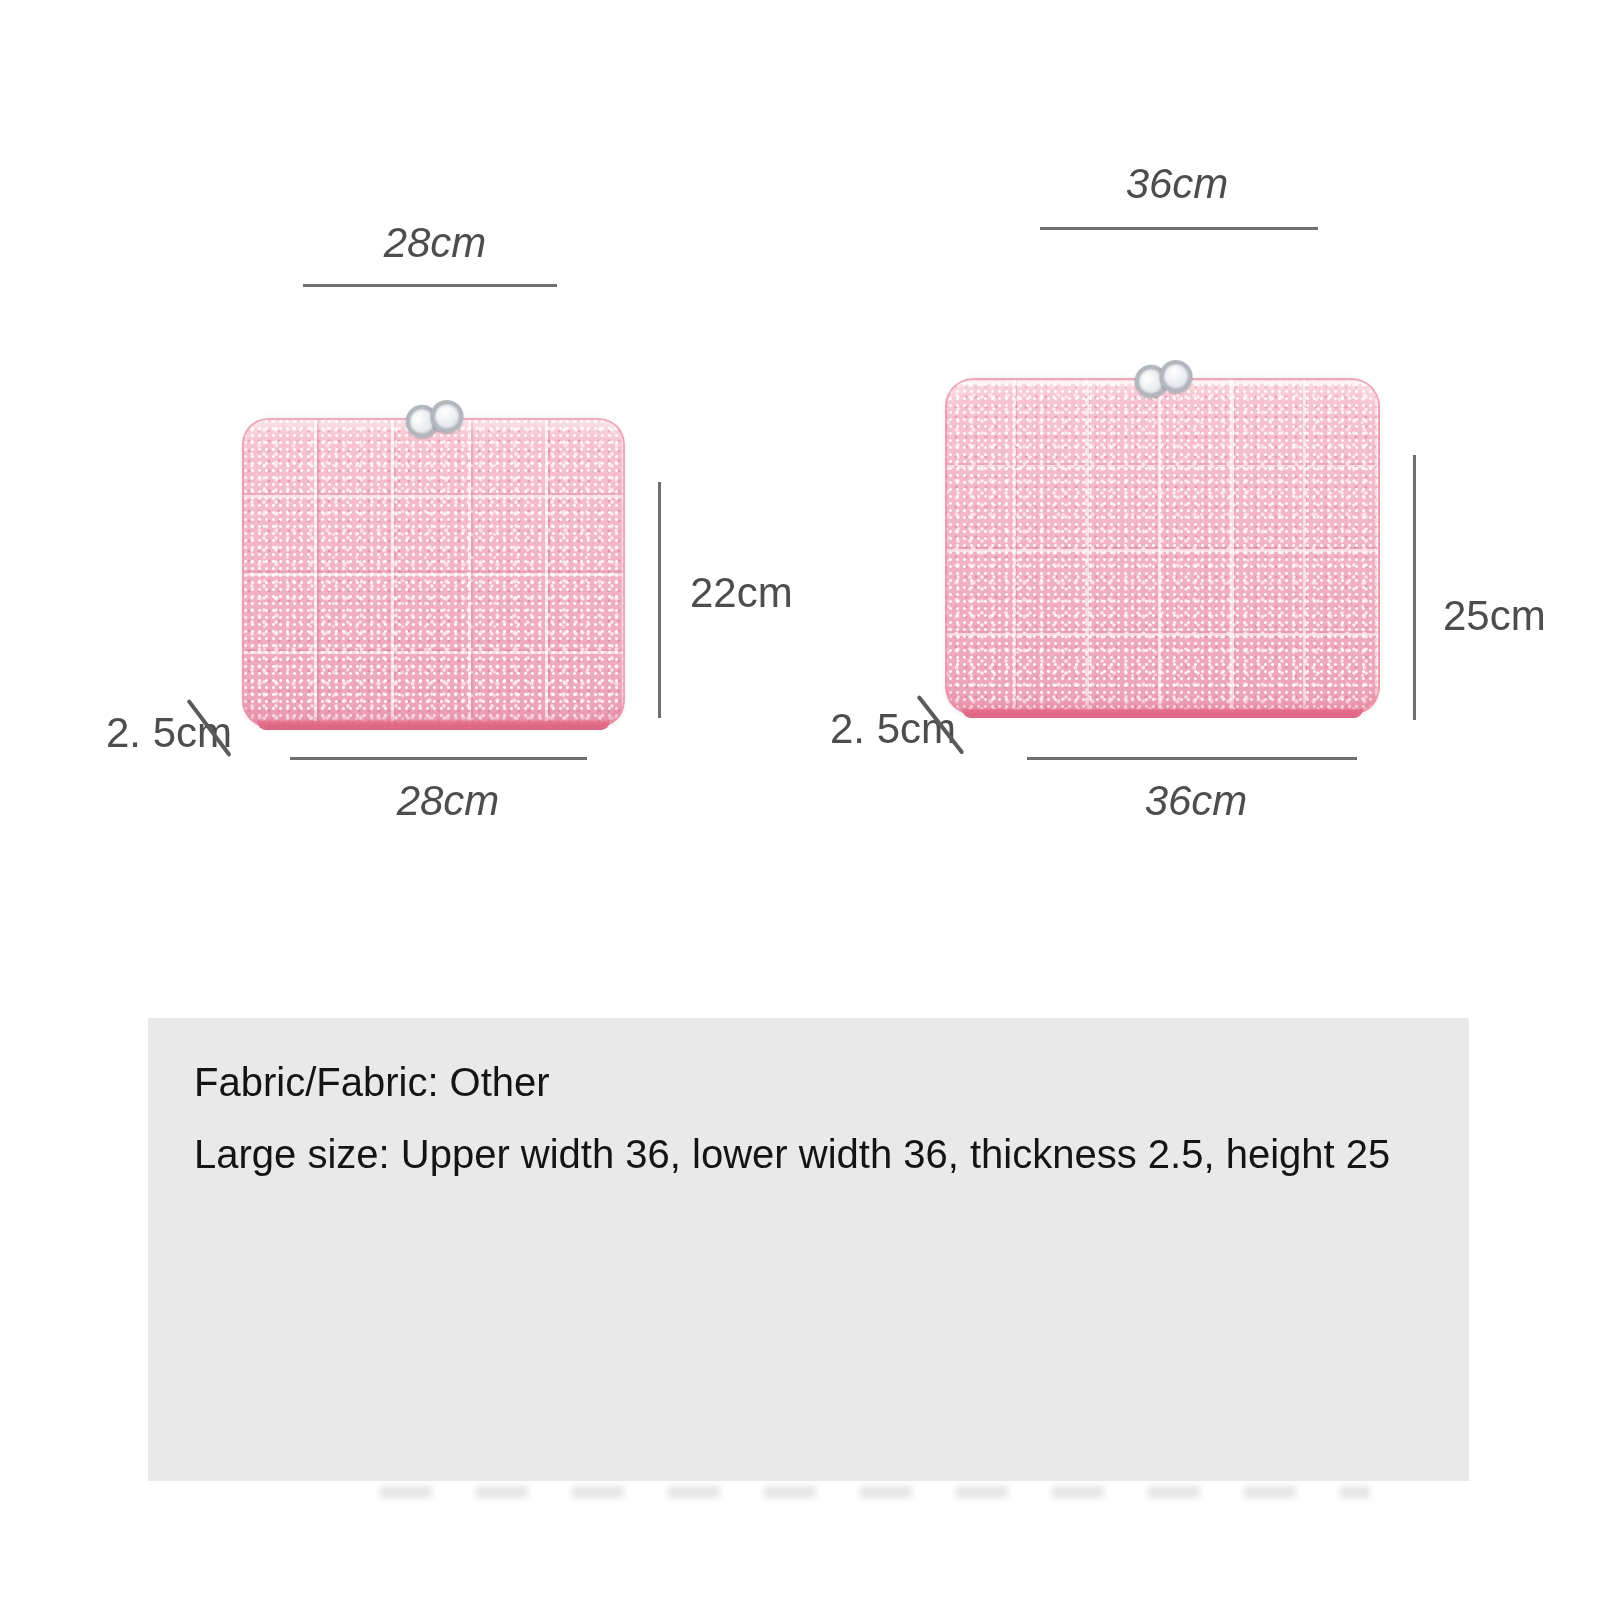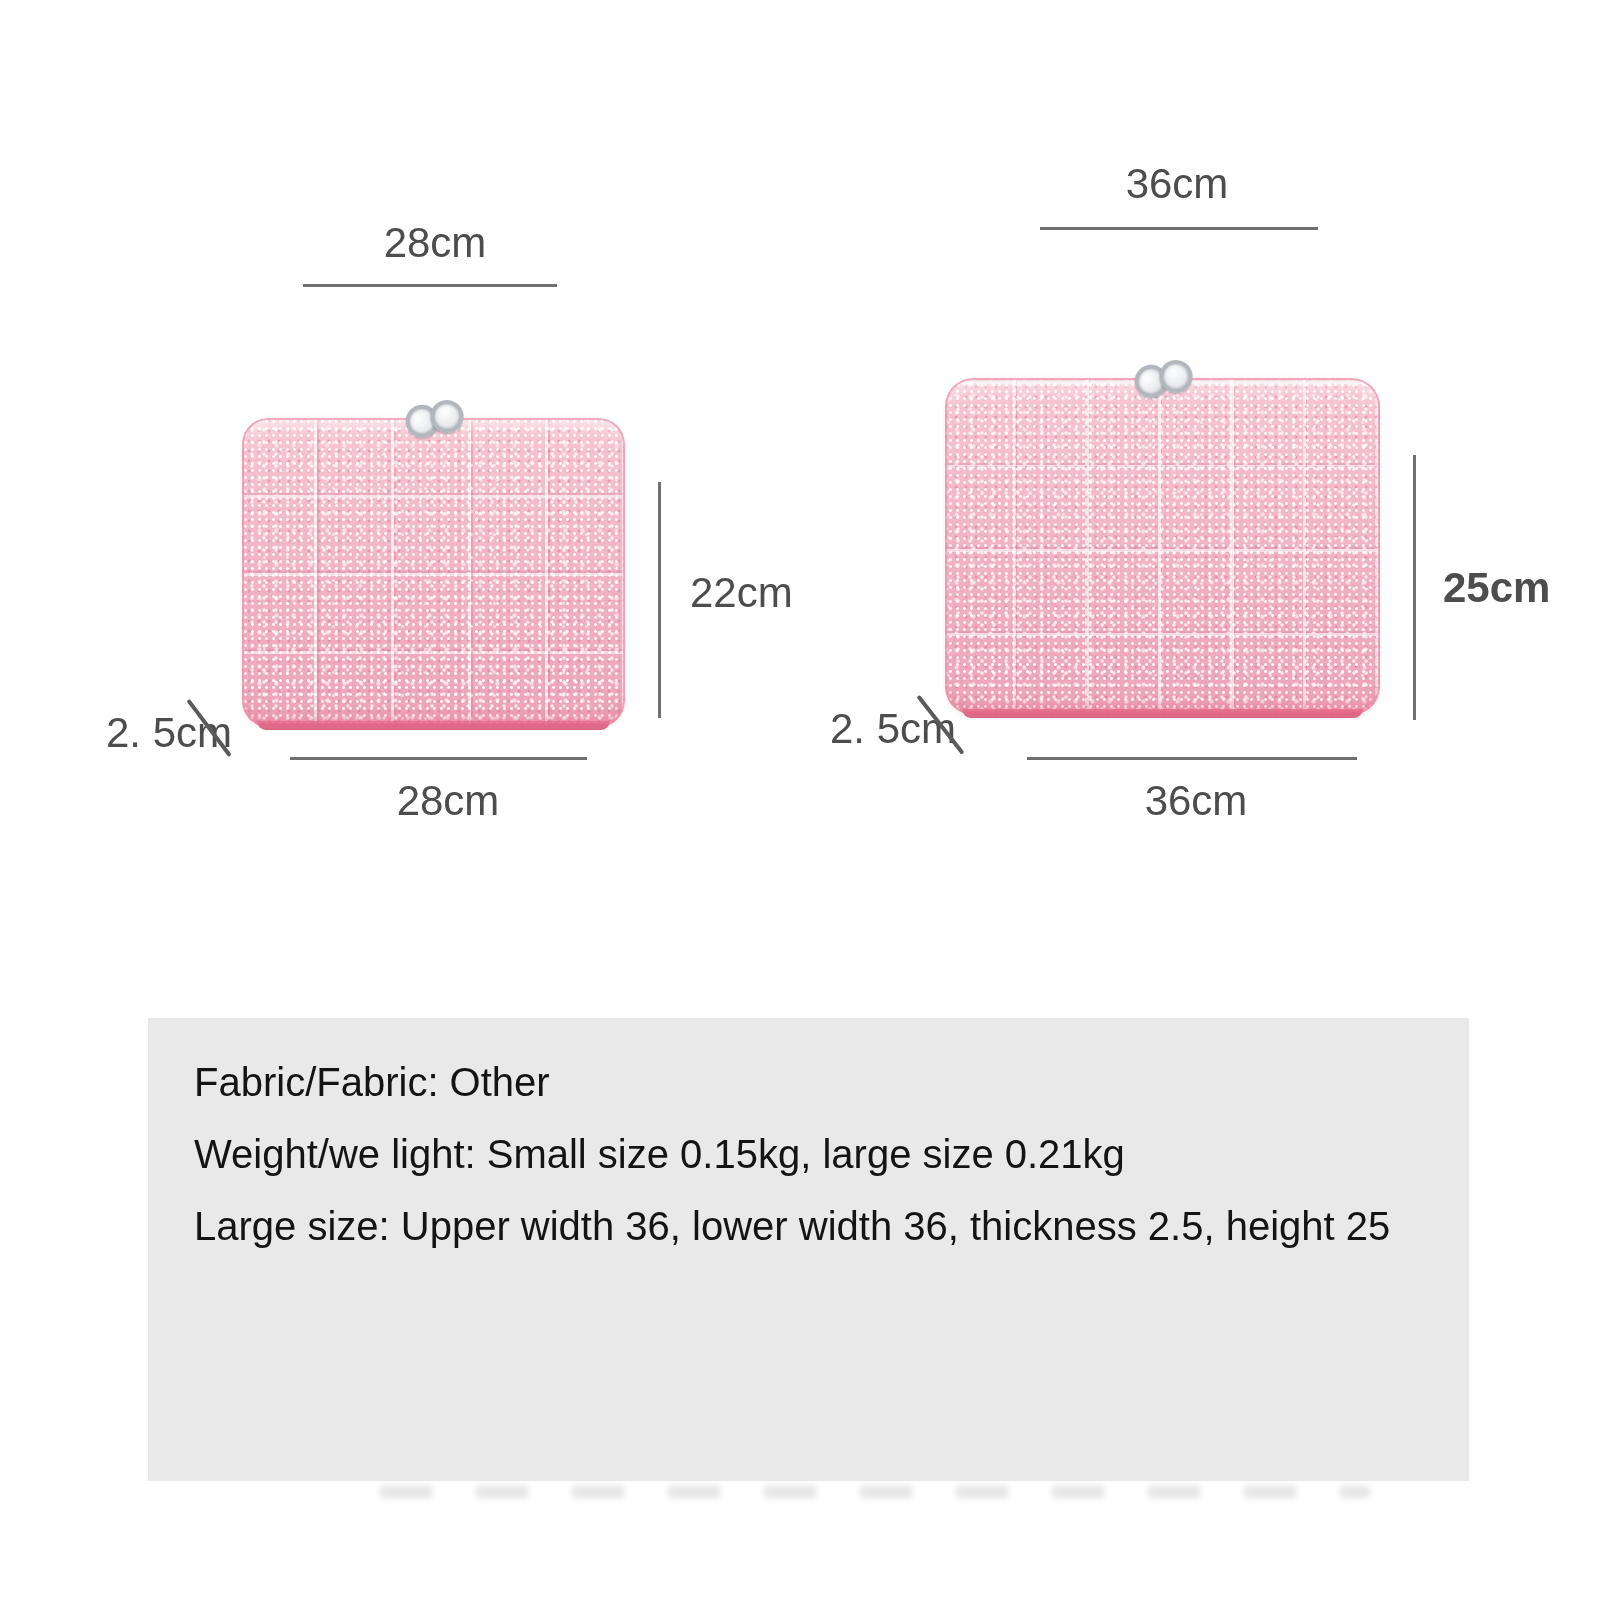--- a/index.html
+++ b/index.html
@@ -5,21 +5,21 @@
   html,body{margin:0;padding:0;background:#fff;}
   .canvas{
     position:relative;width:1600px;height:1600px;background:#ffffff;overflow:hidden;
     font-family:"Liberation Sans", sans-serif;
   }
   
   .dim-label{
     position:absolute;color:#4d4d4d;font-size:42px;line-height:1;white-space:nowrap;
     font-weight:400;
   }
-  .dim-label.center{width:200px;text-align:center;}
+  .dim-label.center{width:200px;text-align:center;font-style:italic;}
   .dim-line-h{position:absolute;height:3px;background:#6f6f6f;}
   .dim-line-v{position:absolute;width:3px;background:#6f6f6f;}
   .dim-line-diag{position:absolute;height:4px;background:#5a5a5a;transform-origin:0 50%;border-radius:2px;}
 
   
   .bag{position:absolute;}
   .zip-tape{
     position:absolute;top:-6px;left:5%;right:5%;height:22px;border-radius:12px;
     background:linear-gradient(180deg,#ffffff 0%,#f3eff0 100%);
     box-shadow:0 0 2px rgba(0,0,0,.06);
@@ -121,29 +121,28 @@
   <div class="bag" style="left:945px;top:378px;width:435px;height:337px;border-radius:28px;">
     <div class="zip-tape"></div>
     <div class="bag-body large-bag-body"></div>
     <div class="zip-pulls">
       <span class="zip-ring left"></span>
       <span class="zip-ring right"></span>
     </div>
   </div>
 
   <div class="dim-line-v" style="left:1413px;top:455px;height:265px;"></div>
-  <div class="dim-label" style="left:1443px;top:567px;font-weight:bold;">25cm</div>
+  <div class="dim-label" style="left:1443px;top:595px;">25cm</div>
 
   <div class="dim-label" style="left:830px;top:708px;">2. 5cm</div>
   <div class="dim-line-diag" style="left:918px;top:694px;width:73px;transform:rotate(52deg);"></div>
 
   <div class="dim-line-h" style="left:1027px;top:757px;width:330px;"></div>
   <div class="dim-label center" style="left:1096px;top:780px;">36cm</div>
 
   <div class="spec-panel">
     <p class="spec-line">Fabric/Fabric: Other</p>
-    <p class="spec-line">Weight/we light: Small size 0.15kg, large size 0.21kg</p>
     <p class="spec-line">Large size: Upper width 36, lower width 36, thickness 2.5, height 25</p>
   </div>
 
   <div class="watermark"></div>
 
 </div>
 
 </body></html>

